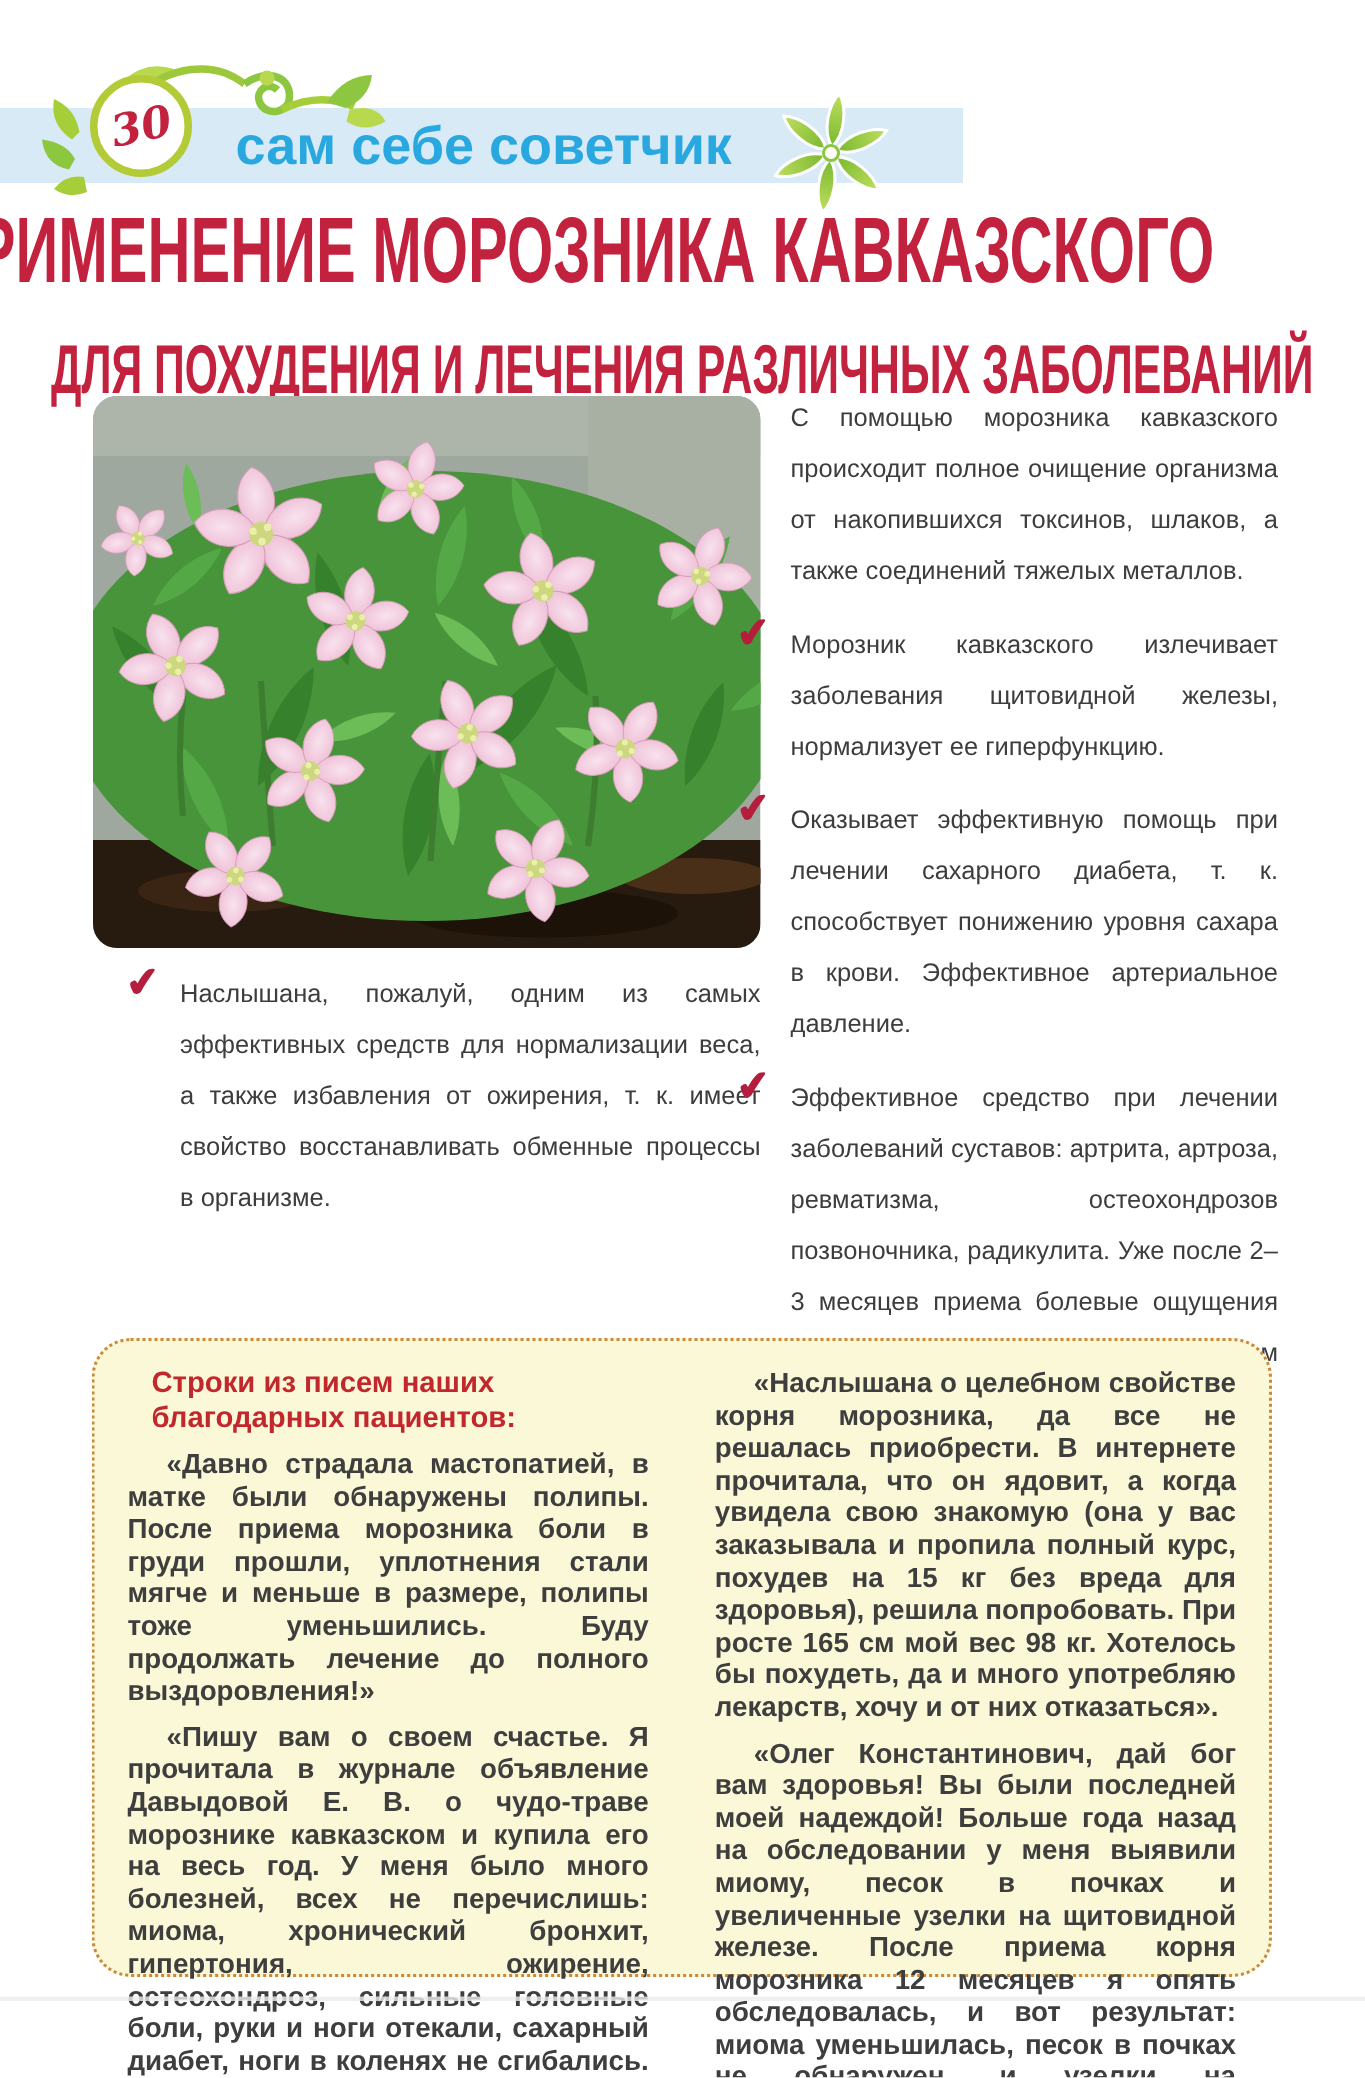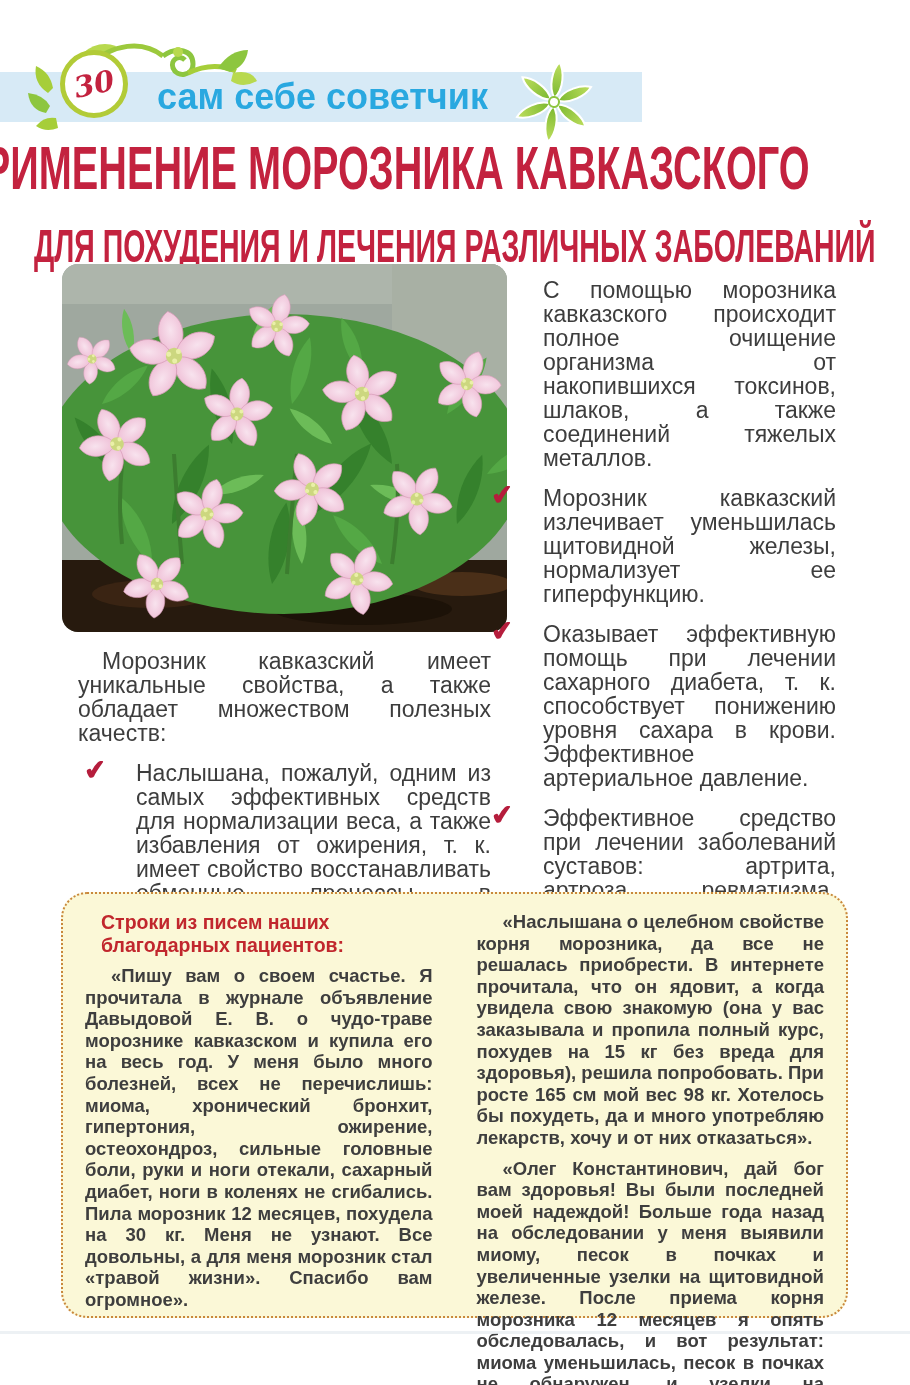--- a/index.html
+++ b/index.html
@@ -23,21 +23,21 @@
   .title1 span{font-size:62px;font-weight:bold;color:var(--title-red);white-space:nowrap;
                transform:scaleX(.64);letter-spacing:0;}
   .title2{position:absolute;left:0;top:192px;width:910px;display:flex;justify-content:center;margin-top:27px;}
   .title2 span{font-size:46px;font-weight:bold;color:var(--title-red);white-space:nowrap;
                transform:scaleX(.62);}
 
   
   .col-left{position:absolute;left:62px;top:264px;width:445px;}
   .col-right{position:absolute;left:527px;top:262px;width:325px;}
   .photo{width:445px;height:368px;border-radius:16px;overflow:hidden;display:block;}
-  p.body{margin:16px;font-size:23px;line-height:24px;color:var(--body-gray);
+  p.body{margin:0;font-size:17px;line-height:34px;color:var(--body-gray);
          text-align:justify;hyphens:auto;}
   .col-left p.intro{margin-top:17px;text-indent:24px;}
   .bullet{position:relative;margin-top:15px;}
   .col-left .bullet{margin-left:58px;margin-top:14px;}
   .check{position:absolute;left:-36px;top:-4px;font-size:27px;font-weight:bold;
          color:var(--check-red);transform:rotate(-6deg);line-height:1;}
 
   
   .tbox{position:absolute;left:61px;top:892px;width:787px;height:426px;background:var(--box-bg);
         border:2px dotted var(--box-border);border-radius:26px;box-sizing:border-box;
@@ -177,48 +177,48 @@
       <use href="#flower" transform="translate(300,130) scale(1.1) rotate(-12)"></use>
       <use href="#flower" transform="translate(405,120) scale(0.95) rotate(20)"></use>
       <use href="#flower" transform="translate(145,250) scale(1.0) rotate(160)"></use>
       <use href="#flower" transform="translate(250,225) scale(1.05) rotate(195)"></use>
       <use href="#flower" transform="translate(355,235) scale(1.0) rotate(175)"></use>
       <use href="#flower" transform="translate(95,320) scale(0.95) rotate(185)"></use>
       <use href="#flower" transform="translate(295,315) scale(1.0) rotate(170)"></use>
       <use href="#flower" transform="translate(30,95) scale(0.7) rotate(-30)"></use>
     </svg>
 
-    <p class="body intro">Морозник кавказский имеет уникальные свойства, а также обладает множеством полезных качеств:</p>
 
     <div class="bullet">
       <span class="check">✔</span>
       <p class="body">Наслышана, пожалуй, одним из самых эффективных средств для нормализации веса, а также избавления от ожирения, т. к. имеет свойство восстанавливать обменные процессы в организме.</p>
     </div>
   </div>
 
   <div class="col-right">
     <p class="body">С помощью морозника кавказского происходит полное очищение организма от накопившихся токсинов, шлаков, а также соединений тяжелых металлов.</p>
 
     <div class="bullet">
       <span class="check">✔</span>
-      <p class="body">Морозник кавказский излечивает уменьшилась щитовидной железы, нормализует ее гиперфункцию.</p>
+      <p class="body">Морозник кавказского излечивает заболевания щитовидной железы, нормализует ее гиперфункцию.</p>
     </div>
     <div class="bullet">
       <span class="check">✔</span>
       <p class="body">Оказывает эффективную помощь при лечении сахарного диабета, т. к. способствует понижению уровня сахара в крови. Эффективное артериальное давление.</p>
     </div>
     <div class="bullet">
       <span class="check">✔</span>
       <p class="body">Эффективное средство при лечении заболеваний суставов: артрита, артроза, ревматизма, остеохондрозов позвоночника, радикулита. Уже после 2–3 месяцев приема болевые ощущения пропадают. При последующем применении проходит воспале-</p>
     </div>
   </div>
 
   <div class="tbox">
     <div class="tcol">
       <h3>Строки из писем наших благодарных пациентов:</h3>
+      <p class="letter">«Давно страдала мастопатией, в матке были обнаружены полипы. После приема морозника боли в груди прошли, уплотнения стали мягче и меньше в размере, полипы тоже уменьшились. Буду продолжать лечение до полного выздоровления!»</p>
       <p class="letter">«Пишу вам о своем счастье. Я прочитала в журнале объявление Давыдовой Е. В. о чудо-траве морознике кавказском и купила его на весь год. У меня было много болезней, всех не перечислишь: миома, хронический бронхит, гипертония, ожирение, остеохондроз, сильные головные боли, руки и ноги отекали, сахарный диабет, ноги в коленях не сгибались. Пила морозник 12 месяцев, похудела на 30 кг. Меня не узнают. Все довольны, а для меня морозник стал «травой жизни». Спасибо вам огромное».</p>
     </div>
     <div class="tcol">
       <p class="letter">«Наслышана о целебном свойстве корня морозника, да все не решалась приобрести. В интернете прочитала, что он ядовит, а когда увидела свою знакомую (она у вас заказывала и пропила полный курс, похудев на 15 кг без вреда для здоровья), решила попробовать. При росте 165 см мой вес 98 кг. Хотелось бы похудеть, да и много употребляю лекарств, хочу и от них отказаться».</p>
       <p class="letter">«Олег Константинович, дай бог вам здоровья! Вы были последней моей надеждой! Больше года назад на обследовании у меня выявили миому, песок в почках и увеличенные узелки на щитовидной железе. После приема корня морозника 12 месяцев я опять обследовалась, и вот результат: миома уменьшилась, песок в почках не обнаружен, и узелки на щитовидке тоже уменьшились! Хочу пропить еще 12 месяцев, т. к. в моем случае курс применения 2 года».</p>
     </div>
   </div>
 
   <div class="bottom-line"></div>
 </div>

